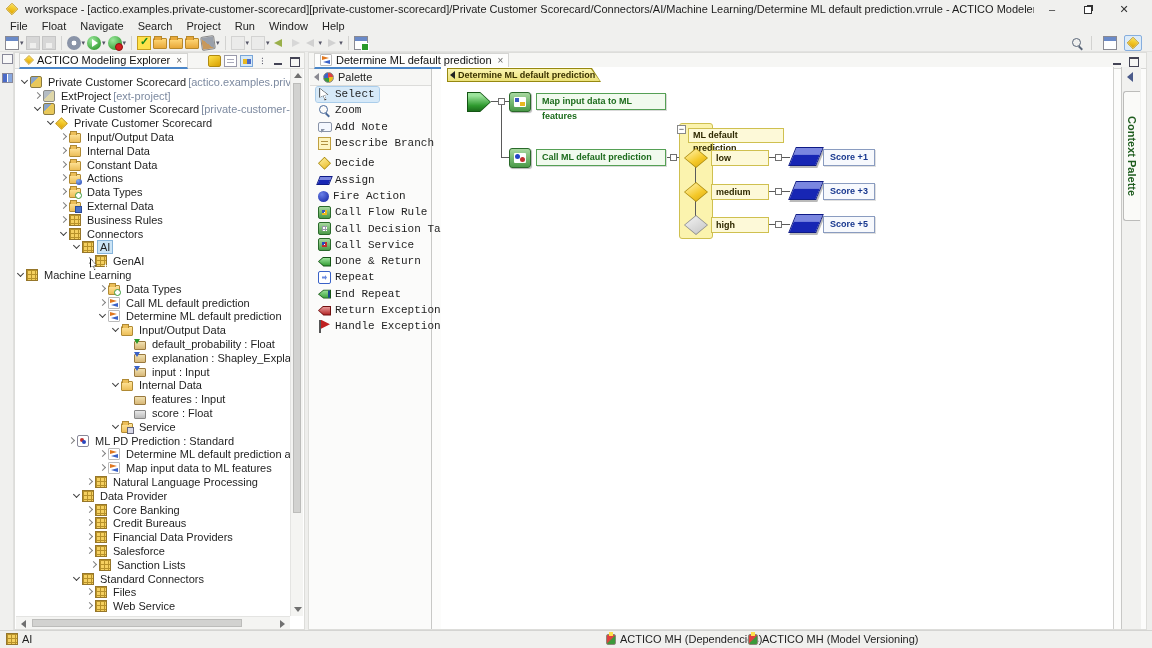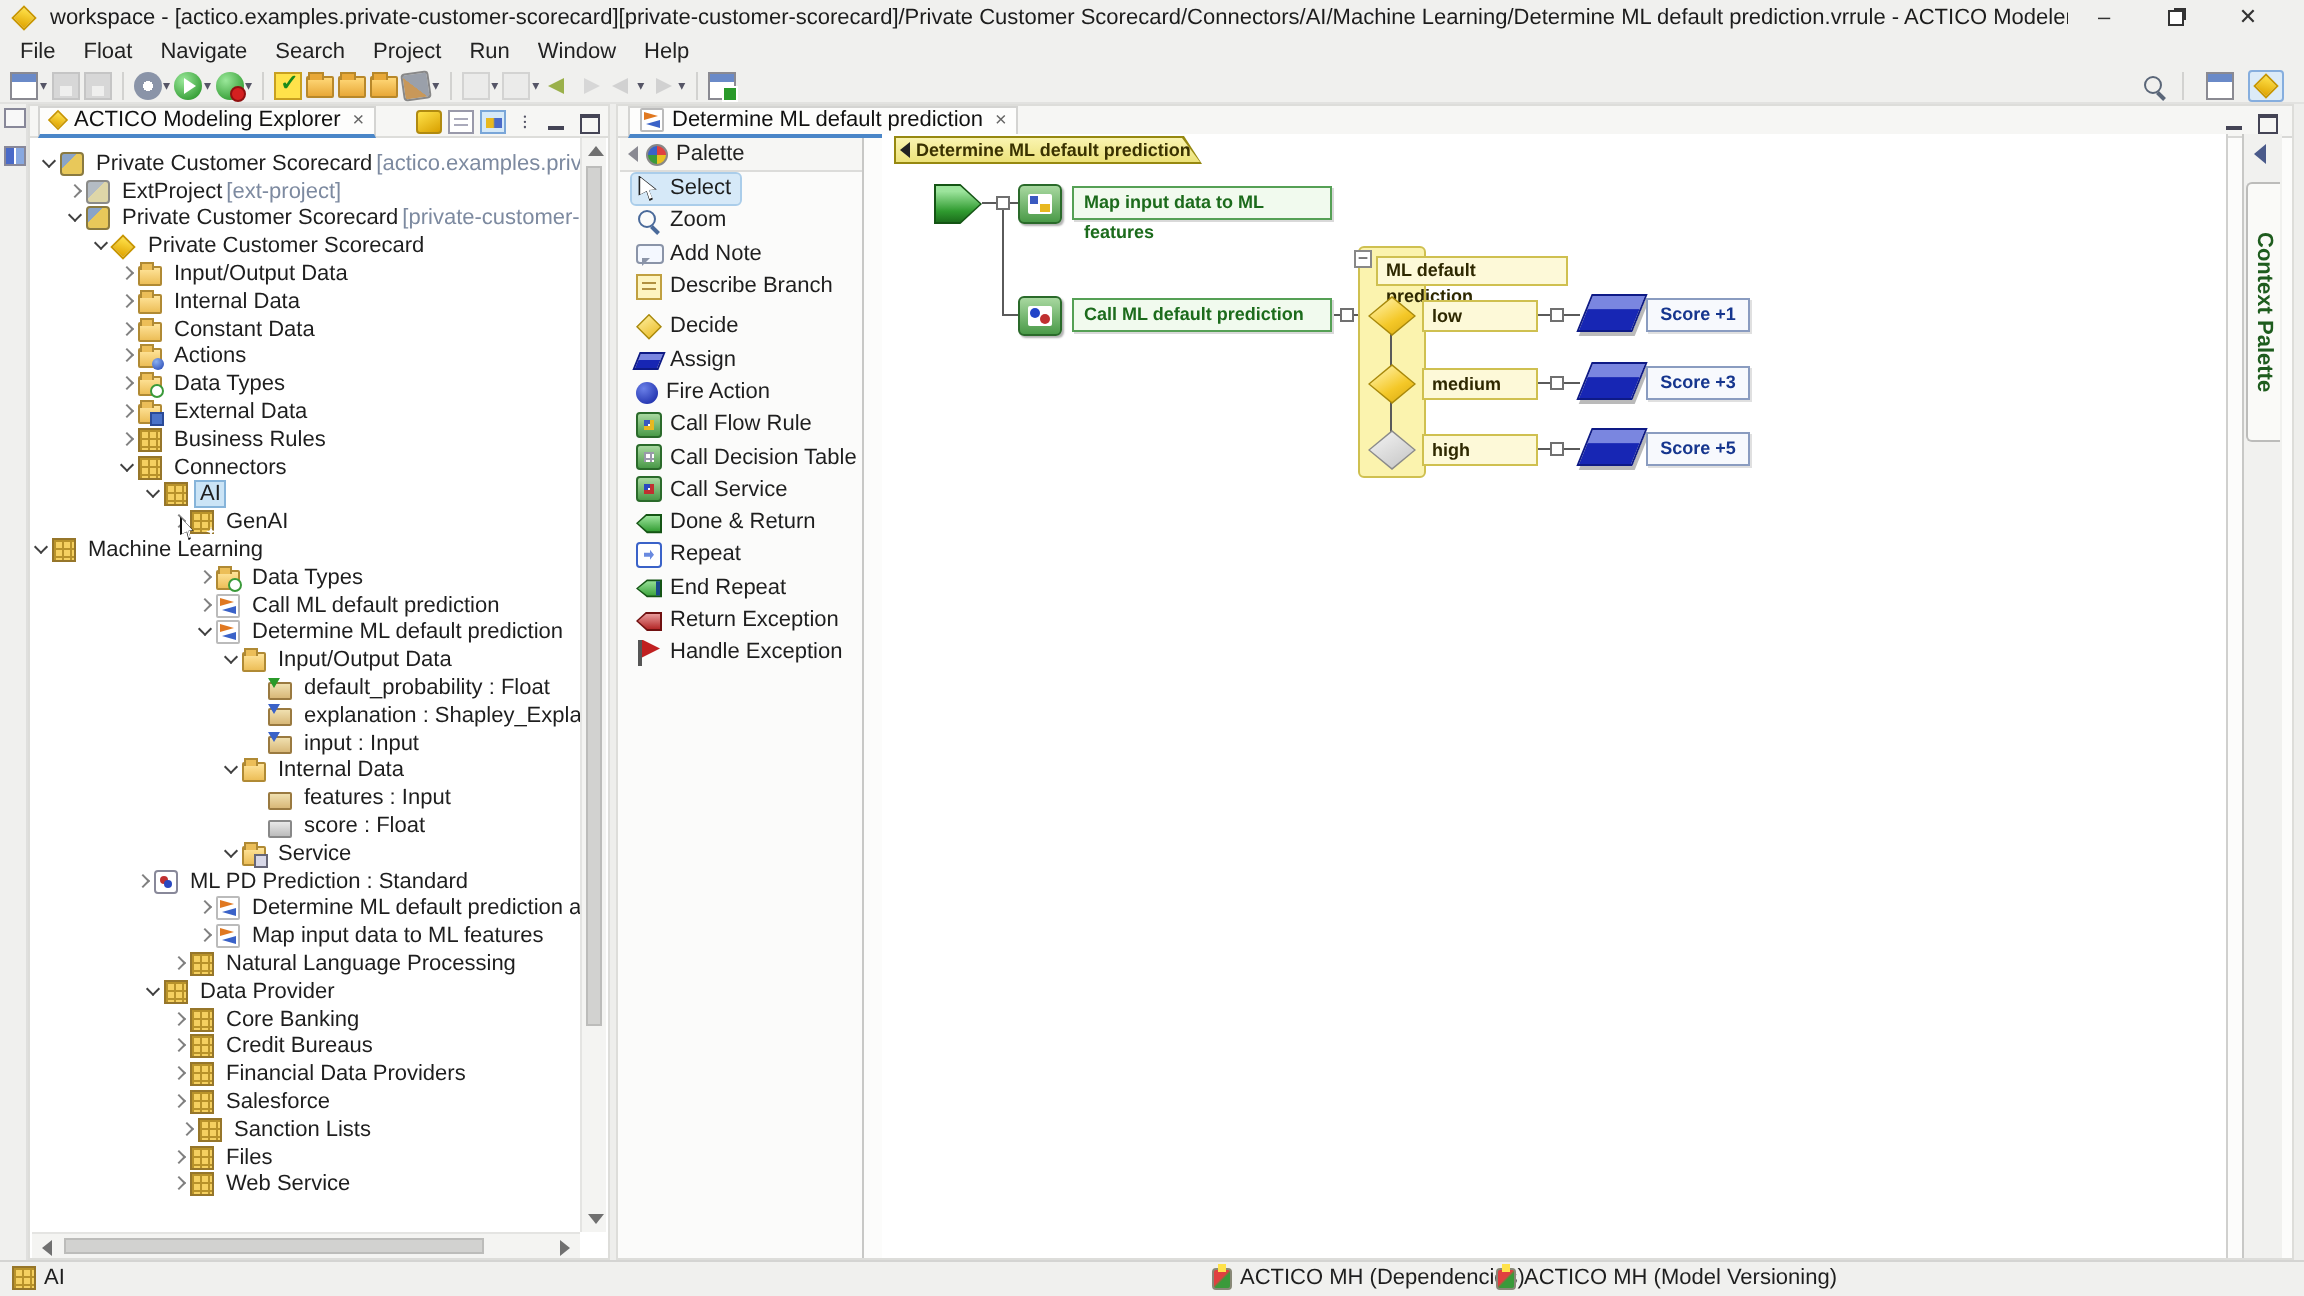--- a/index.html
+++ b/index.html
@@ -124,21 +124,21 @@
 .ed-head { height:16px; background:#f6f6f4; border-bottom:1px solid #d8d8d6; display:flex; align-items:center; padding-left:5px; }
 .ed-corner { margin-left:auto; display:flex; gap:3px; padding-right:6px; }
 
 
 .palette { position:absolute; left:1px; top:16px; bottom:0; width:122px; background:#fbfbfa; border-right:1px solid #c8c8c6; }
 .pal-head { height:17px; display:flex; align-items:center; border-bottom:1px solid #dcdcda; padding-left:4px; gap:4px; background:#f6f6f4; }
 .pal-collapse { width:0; height:0; border-right:5px solid #8a8a92; border-top:4px solid transparent; border-bottom:4px solid transparent; }
 .pal-ico { width:11px; height:11px; border-radius:50%; background:conic-gradient(#e04040 0 25%,#e8c020 25% 50%,#3a9a3a 50% 75%,#3a62c8 75%); border:1px solid #888; }
 .pal-title { font-size:11px; color:#222; }
 .prow { display:flex; align-items:center; height:16.3px; padding-left:6px; white-space:nowrap; }
-.pin { display:flex; align-items:center; padding:1px 4px 1px 2px; border-radius:2px; }
+.pin { display:flex; align-items:center; padding:1px 4px 1px 2px; border-radius:2px;font-family:Liberation Mono, monospace; }
 .pin.psel { background:#d6e9f8; outline:1px solid #aacdea; }
 .pi { width:13px; height:13px; position:relative; flex:none; margin-right:4px; }
 .plabel { font-size:11px; }
 .p-select { background:#222; clip-path:polygon(10% 0,80% 55%,50% 58%,65% 92%,52% 99%,40% 62%,10% 78%); }
 .p-select::after { content:""; position:absolute; inset:1px; background:#fff; clip-path:polygon(10% 0,80% 55%,50% 58%,65% 92%,52% 99%,40% 62%,10% 78%); }
 .p-zoom::before { content:""; position:absolute; left:1px; top:1px; width:7px; height:7px; border:1.5px solid #4a6a9a; border-radius:50%; }
 .p-zoom::after { content:""; position:absolute; right:1px; bottom:1px; width:5px; height:2px; background:#4a6a9a; transform:rotate(45deg); }
 .p-note { }
 .p-note::before { content:""; position:absolute; left:0; top:2px; width:12px; height:8px; background:#f4f8ff; border:1px solid #8a94a8; border-radius:2px; }
 .p-note::after { content:""; position:absolute; left:3px; bottom:0; border-top:4px solid #8a94a8; border-right:4px solid transparent; }
@@ -513,20 +513,25 @@
           <div class="trow" style="padding-left: 69px;">
             <span class="chev r"></span>
             <span class="ti i-grid"></span>
             <span class="tlabel">Salesforce</span>
           </div>
           <div class="trow" style="padding-left: 73px;">
             <span class="chev r"></span>
             <span class="ti i-grid"></span>
             <span class="tlabel">Sanction Lists</span>
           </div>
+          <div class="trow" style="padding-left: 56px;">
+            <span class="chev d"></span>
+            <span class="ti i-grid"></span>
+            <span class="tlabel">Standard Connectors</span>
+          </div>
           <div class="trow" style="padding-left: 69px;">
             <span class="chev r"></span>
             <span class="ti i-grid"></span>
             <span class="tlabel">Files</span>
           </div>
           <div class="trow" style="padding-left: 69px;">
             <span class="chev r"></span>
             <span class="ti i-grid"></span>
             <span class="tlabel">Web Service</span>
           </div>

